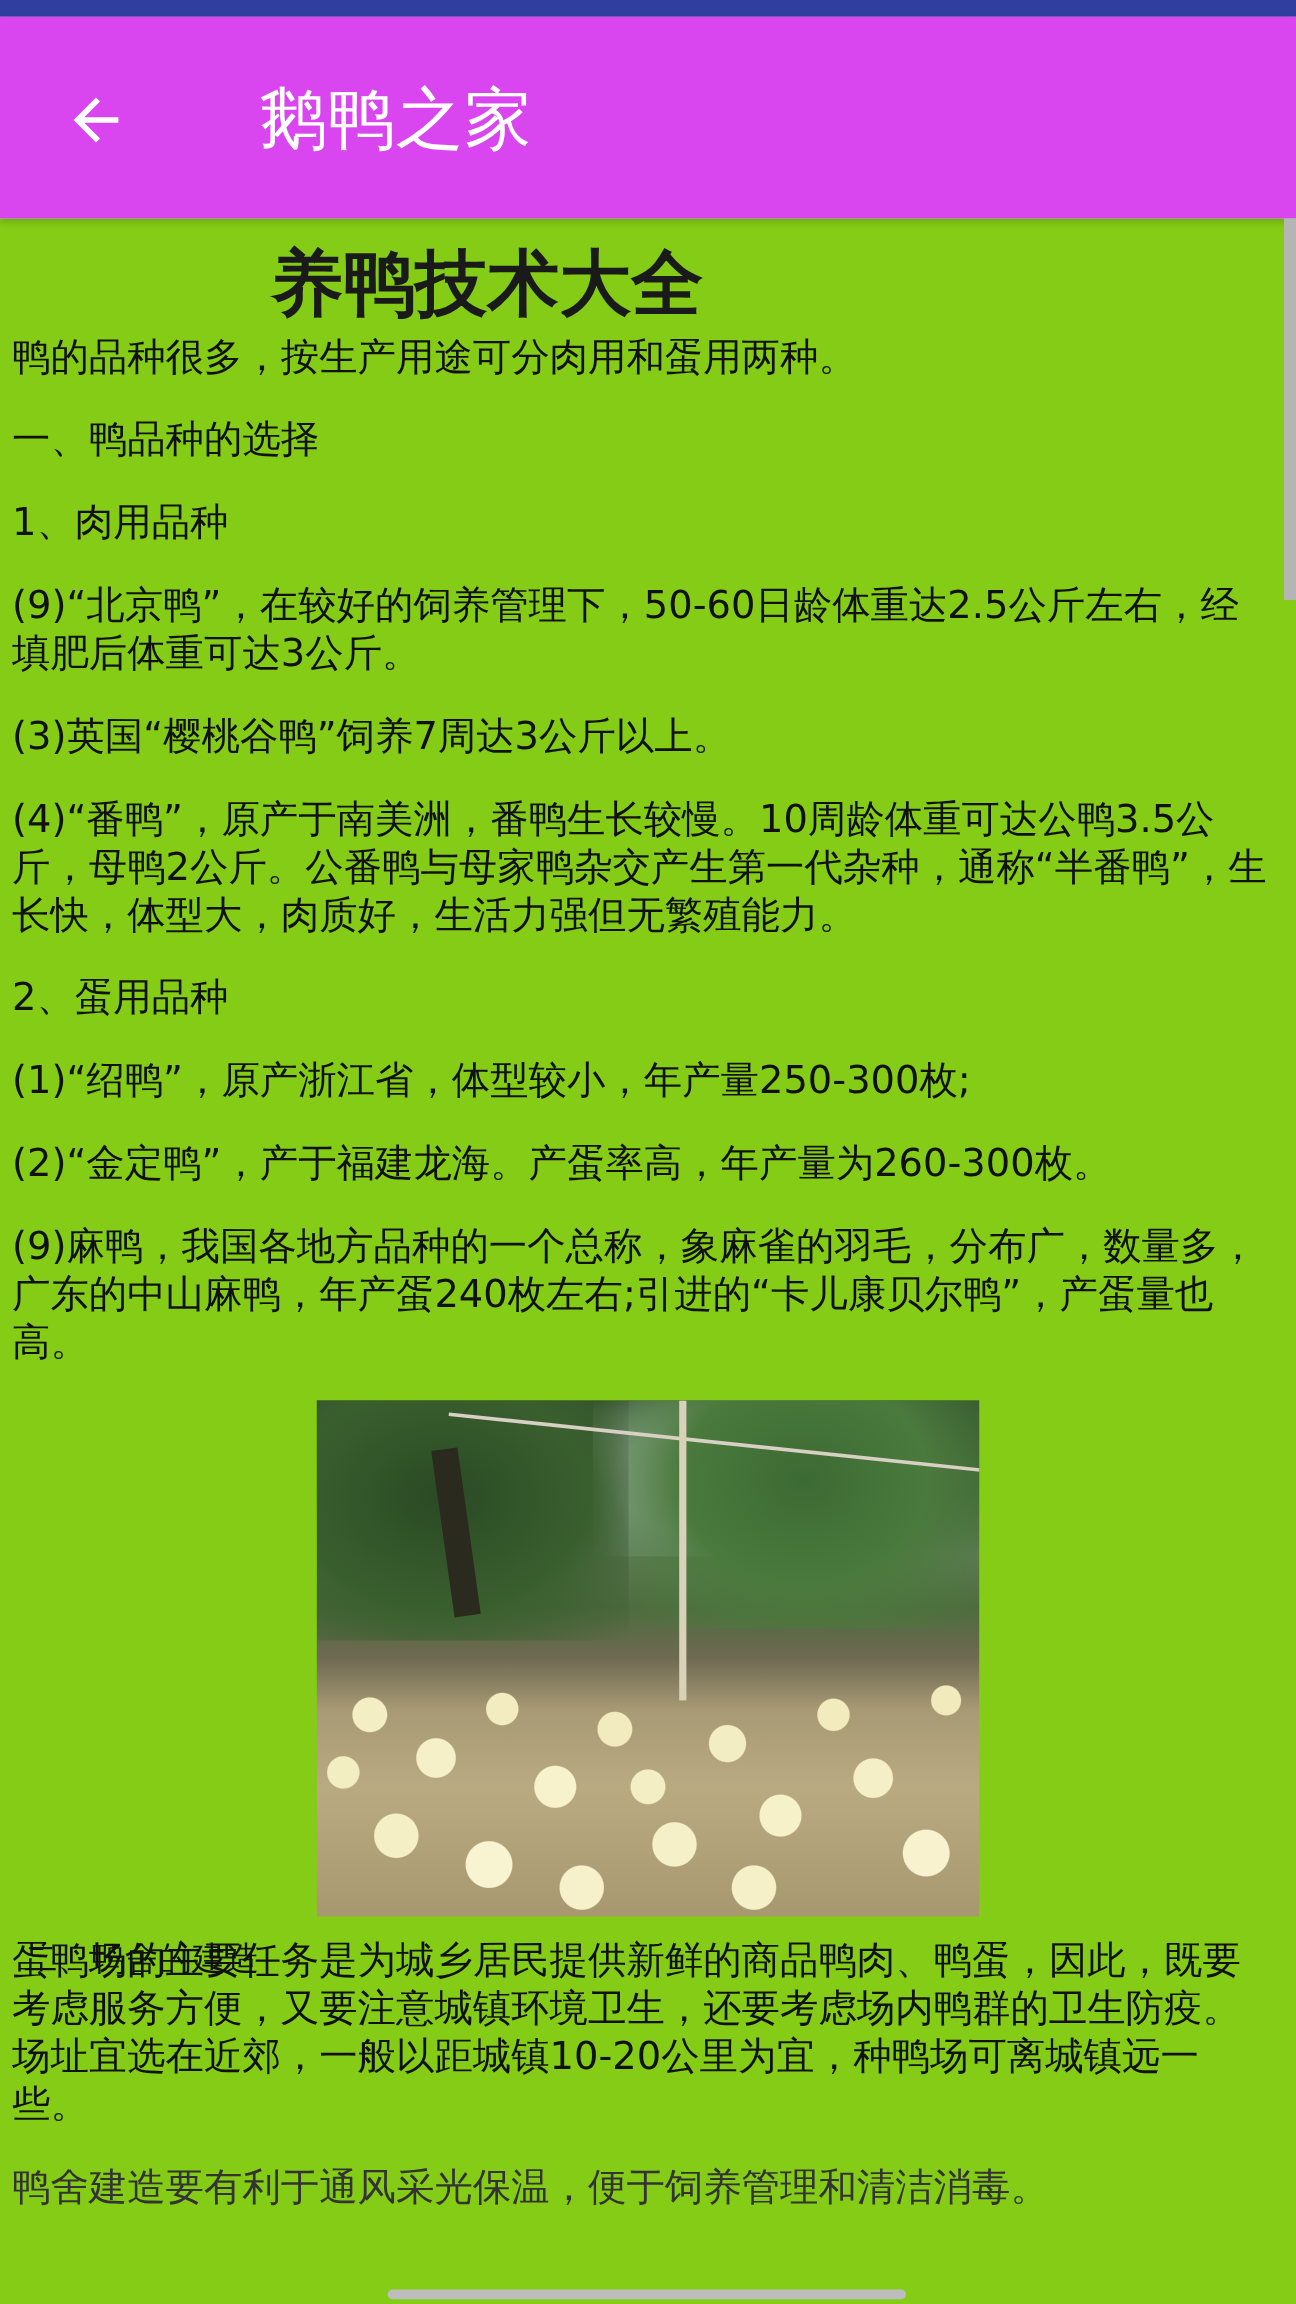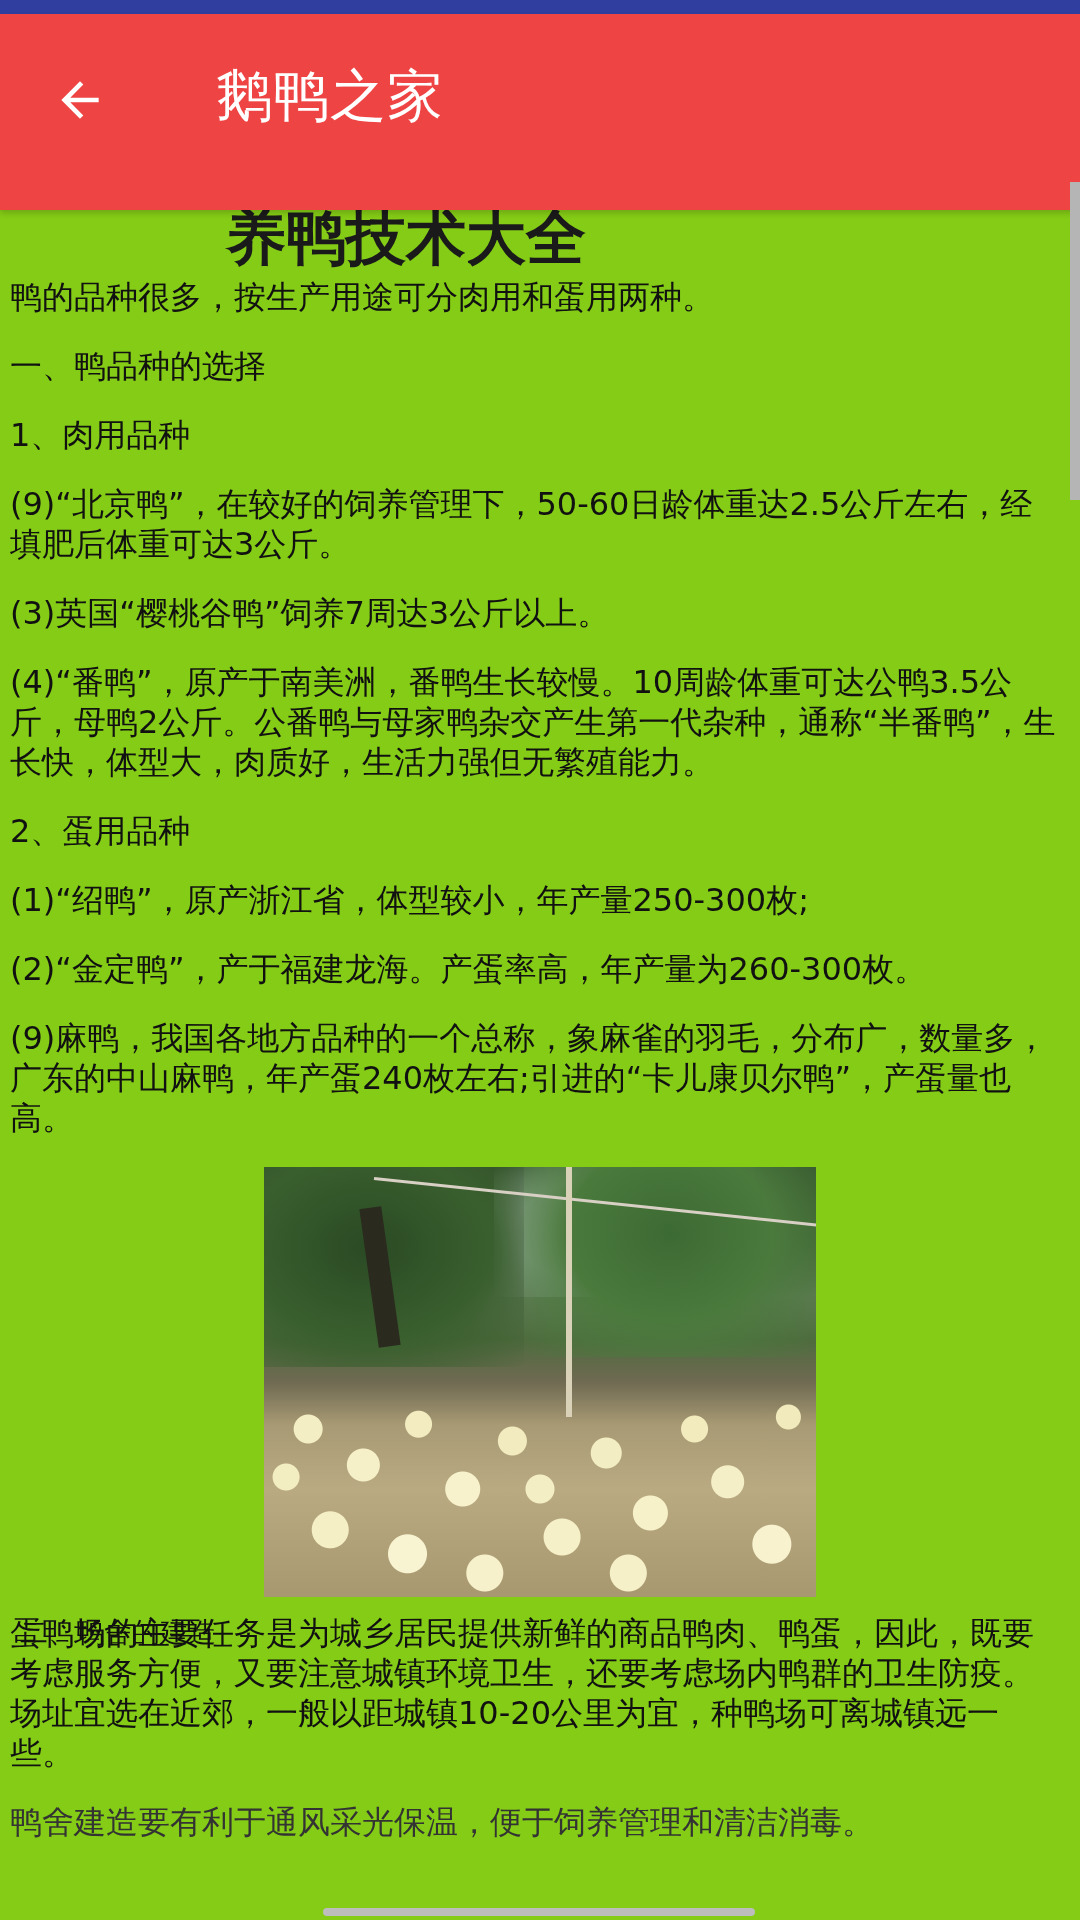--- a/index.html
+++ b/index.html
@@ -15,25 +15,24 @@
       position: absolute;
       left: 0; top: 0;
       width: 1080px;
       height: 14px;
       background: #303f9f;
     }
     .app-bar {
       position: absolute;
       left: 0; top: 14px;
       width: 1080px;
-      height: 196px;
-      background: #ef4444;
+      height: 168px;
+      background: #d946ef;
       box-shadow: 0 3px 6px rgba(0,0,0,0.18);
       z-index: 5;
-      font-family: Liberation Mono, monospace;
     }
     .back-button {
       position: absolute;
       left: 44px;
       top: 50px;
       width: 72px;
       height: 72px;
       display: flex;
       align-items: center;
       justify-content: center;

